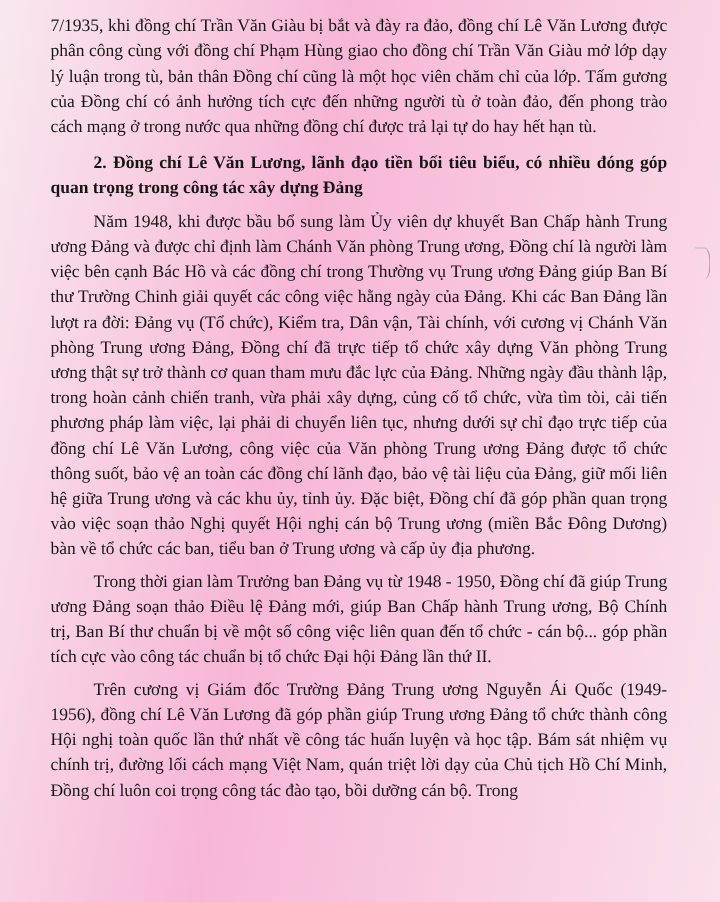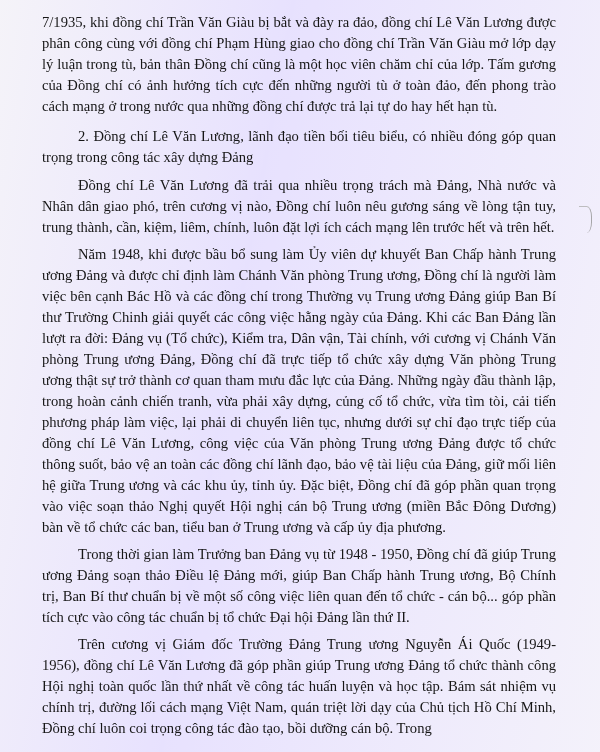--- a/index.html
+++ b/index.html
@@ -11,21 +11,21 @@
     width: 600px;
     height: 752px;
     overflow: hidden;
     font-family: "Liberation Serif", serif;
     color: #161616;
   }
   .page {
     position: relative;
     width: 600px;
     height: 752px;
-    background: #c4b5fd;
+    background: #ec4899;
     box-sizing: border-box;
     padding: 12px 44px 10px 42px;
   }
   
   .page::before {
     content: "";
     position: absolute;
     inset: 0;
     background: linear-gradient(100deg, rgba(250,250,248,0.9), rgba(255,255,255,0.6) 40%, rgba(252,252,250,0.85));
     pointer-events: none;
@@ -40,21 +40,21 @@
     text-justify: inter-word;
     font-size: 14.6px;
     line-height: 21.0px;
     text-indent: 36px;
     -webkit-font-smoothing: antialiased;
   }
   p.noindent {
     text-indent: 0;
   }
   p.heading {
-    font-weight: normal;
+    font-weight: bold;
     text-indent: 36px;
     margin-bottom: 7px;
     margin-top: 9px;
     text-align: justify;
   }
   
   .edge-curl {
     position: absolute;
     right: 8px;
     top: 206px;
@@ -68,18 +68,17 @@
   }
 </style>
 </head>
 <body>
 
 <div class="page">
   <div class="edge-curl"></div>
   <div class="body-text">
     <p class="noindent" style="text-indent:0;">7/1935, khi đồng chí Trần Văn Giàu bị bắt và đày ra đảo, đồng chí Lê Văn Lương được phân công cùng với đồng chí Phạm Hùng giao cho đồng chí Trần Văn Giàu mở lớp dạy lý luận trong tù, bản thân Đồng chí cũng là một học viên chăm chỉ của lớp. Tấm gương của Đồng chí có ảnh hưởng tích cực đến những người tù ở toàn đảo, đến phong trào cách mạng ở trong nước qua những đồng chí được trả lại tự do hay hết hạn tù.</p>
     <p class="heading">2. Đồng chí Lê Văn Lương, lãnh đạo tiền bối tiêu biểu, có nhiều đóng góp quan trọng trong công tác xây dựng Đảng</p>
-    <p>Đồng chí Lê Văn Lương đã trải qua nhiều trọng trách mà Đảng, Nhà nước và Nhân dân giao phó, trên cương vị nào, Đồng chí luôn nêu gương sáng về lòng tận tuy, trung thành, cần, kiệm, liêm, chính, luôn đặt lợi ích cách mạng lên trước hết và trên hết.</p>
     <p>Năm 1948, khi được bầu bổ sung làm Ủy viên dự khuyết Ban Chấp hành Trung ương Đảng và được chỉ định làm Chánh Văn phòng Trung ương, Đồng chí là người làm việc bên cạnh Bác Hồ và các đồng chí trong Thường vụ Trung ương Đảng giúp Ban Bí thư Trường Chinh giải quyết các công việc hằng ngày của Đảng. Khi các Ban Đảng lần lượt ra đời: Đảng vụ (Tổ chức), Kiểm tra, Dân vận, Tài chính, với cương vị Chánh Văn phòng Trung ương Đảng, Đồng chí đã trực tiếp tổ chức xây dựng Văn phòng Trung ương thật sự trở thành cơ quan tham mưu đắc lực của Đảng. Những ngày đầu thành lập, trong hoàn cảnh chiến tranh, vừa phải xây dựng, củng cố tổ chức, vừa tìm tòi, cải tiến phương pháp làm việc, lại phải di chuyển liên tục, nhưng dưới sự chỉ đạo trực tiếp của đồng chí Lê Văn Lương, công việc của Văn phòng Trung ương Đảng được tổ chức thông suốt, bảo vệ an toàn các đồng chí lãnh đạo, bảo vệ tài liệu của Đảng, giữ mối liên hệ giữa Trung ương và các khu ủy, tỉnh ủy. Đặc biệt, Đồng chí đã góp phần quan trọng vào việc soạn thảo Nghị quyết Hội nghị cán bộ Trung ương (miền Bắc Đông Dương) bàn về tổ chức các ban, tiểu ban ở Trung ương và cấp ủy địa phương.</p>
     <p>Trong thời gian làm Trưởng ban Đảng vụ từ 1948 - 1950, Đồng chí đã giúp Trung ương Đảng soạn thảo Điều lệ Đảng mới, giúp Ban Chấp hành Trung ương, Bộ Chính trị, Ban Bí thư chuẩn bị về một số công việc liên quan đến tổ chức - cán bộ... góp phần tích cực vào công tác chuẩn bị tổ chức Đại hội Đảng lần thứ II.</p>
     <p>Trên cương vị Giám đốc Trường Đảng Trung ương Nguyễn Ái Quốc (1949-1956), đồng chí Lê Văn Lương đã góp phần giúp Trung ương Đảng tổ chức thành công Hội nghị toàn quốc lần thứ nhất về công tác huấn luyện và học tập. Bám sát nhiệm vụ chính trị, đường lối cách mạng Việt Nam, quán triệt lời dạy của Chủ tịch Hồ Chí Minh, Đồng chí luôn coi trọng công tác đào tạo, bồi dưỡng cán bộ. Trong</p>
   </div>
 </div>
 
 </body></html>

